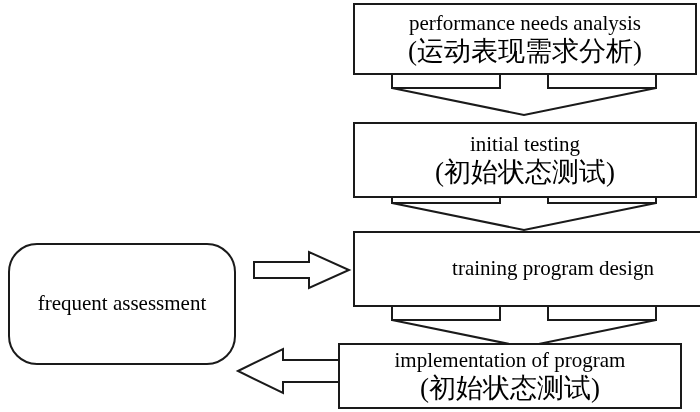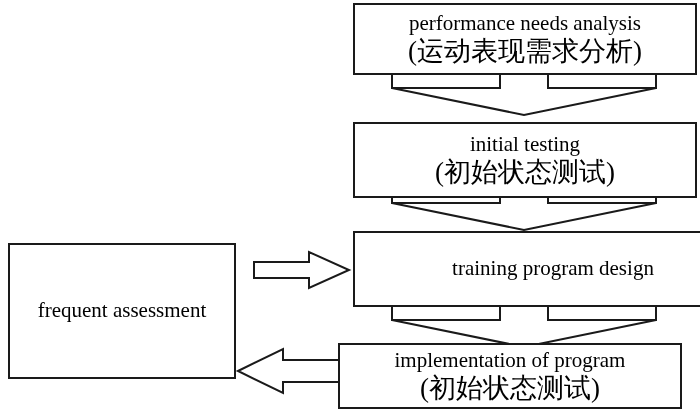--- a/index.html
+++ b/index.html
@@ -111,17 +111,17 @@
 
   <div class="node" style="left:353px; top:231px; width:400px; height:76px;">
     <div class="line-en">training program design</div>
   </div>
 
   <div class="node" style="left:338px; top:343px; width:344px; height:66px;">
     <div class="line-en">implementation of program</div>
     <div class="line-zh">(初始状态测试)</div>
   </div>
 
-  <div class="node" style="left:8px; top:243px; width:228px; height:136px;">
+  <div class="node" style="left:8px; top:243px; width:228px; height:122px;border-radius:29px;">
     <div class="line-en">frequent assessment</div>
   </div>
 
 </div>
 
 </body></html>

